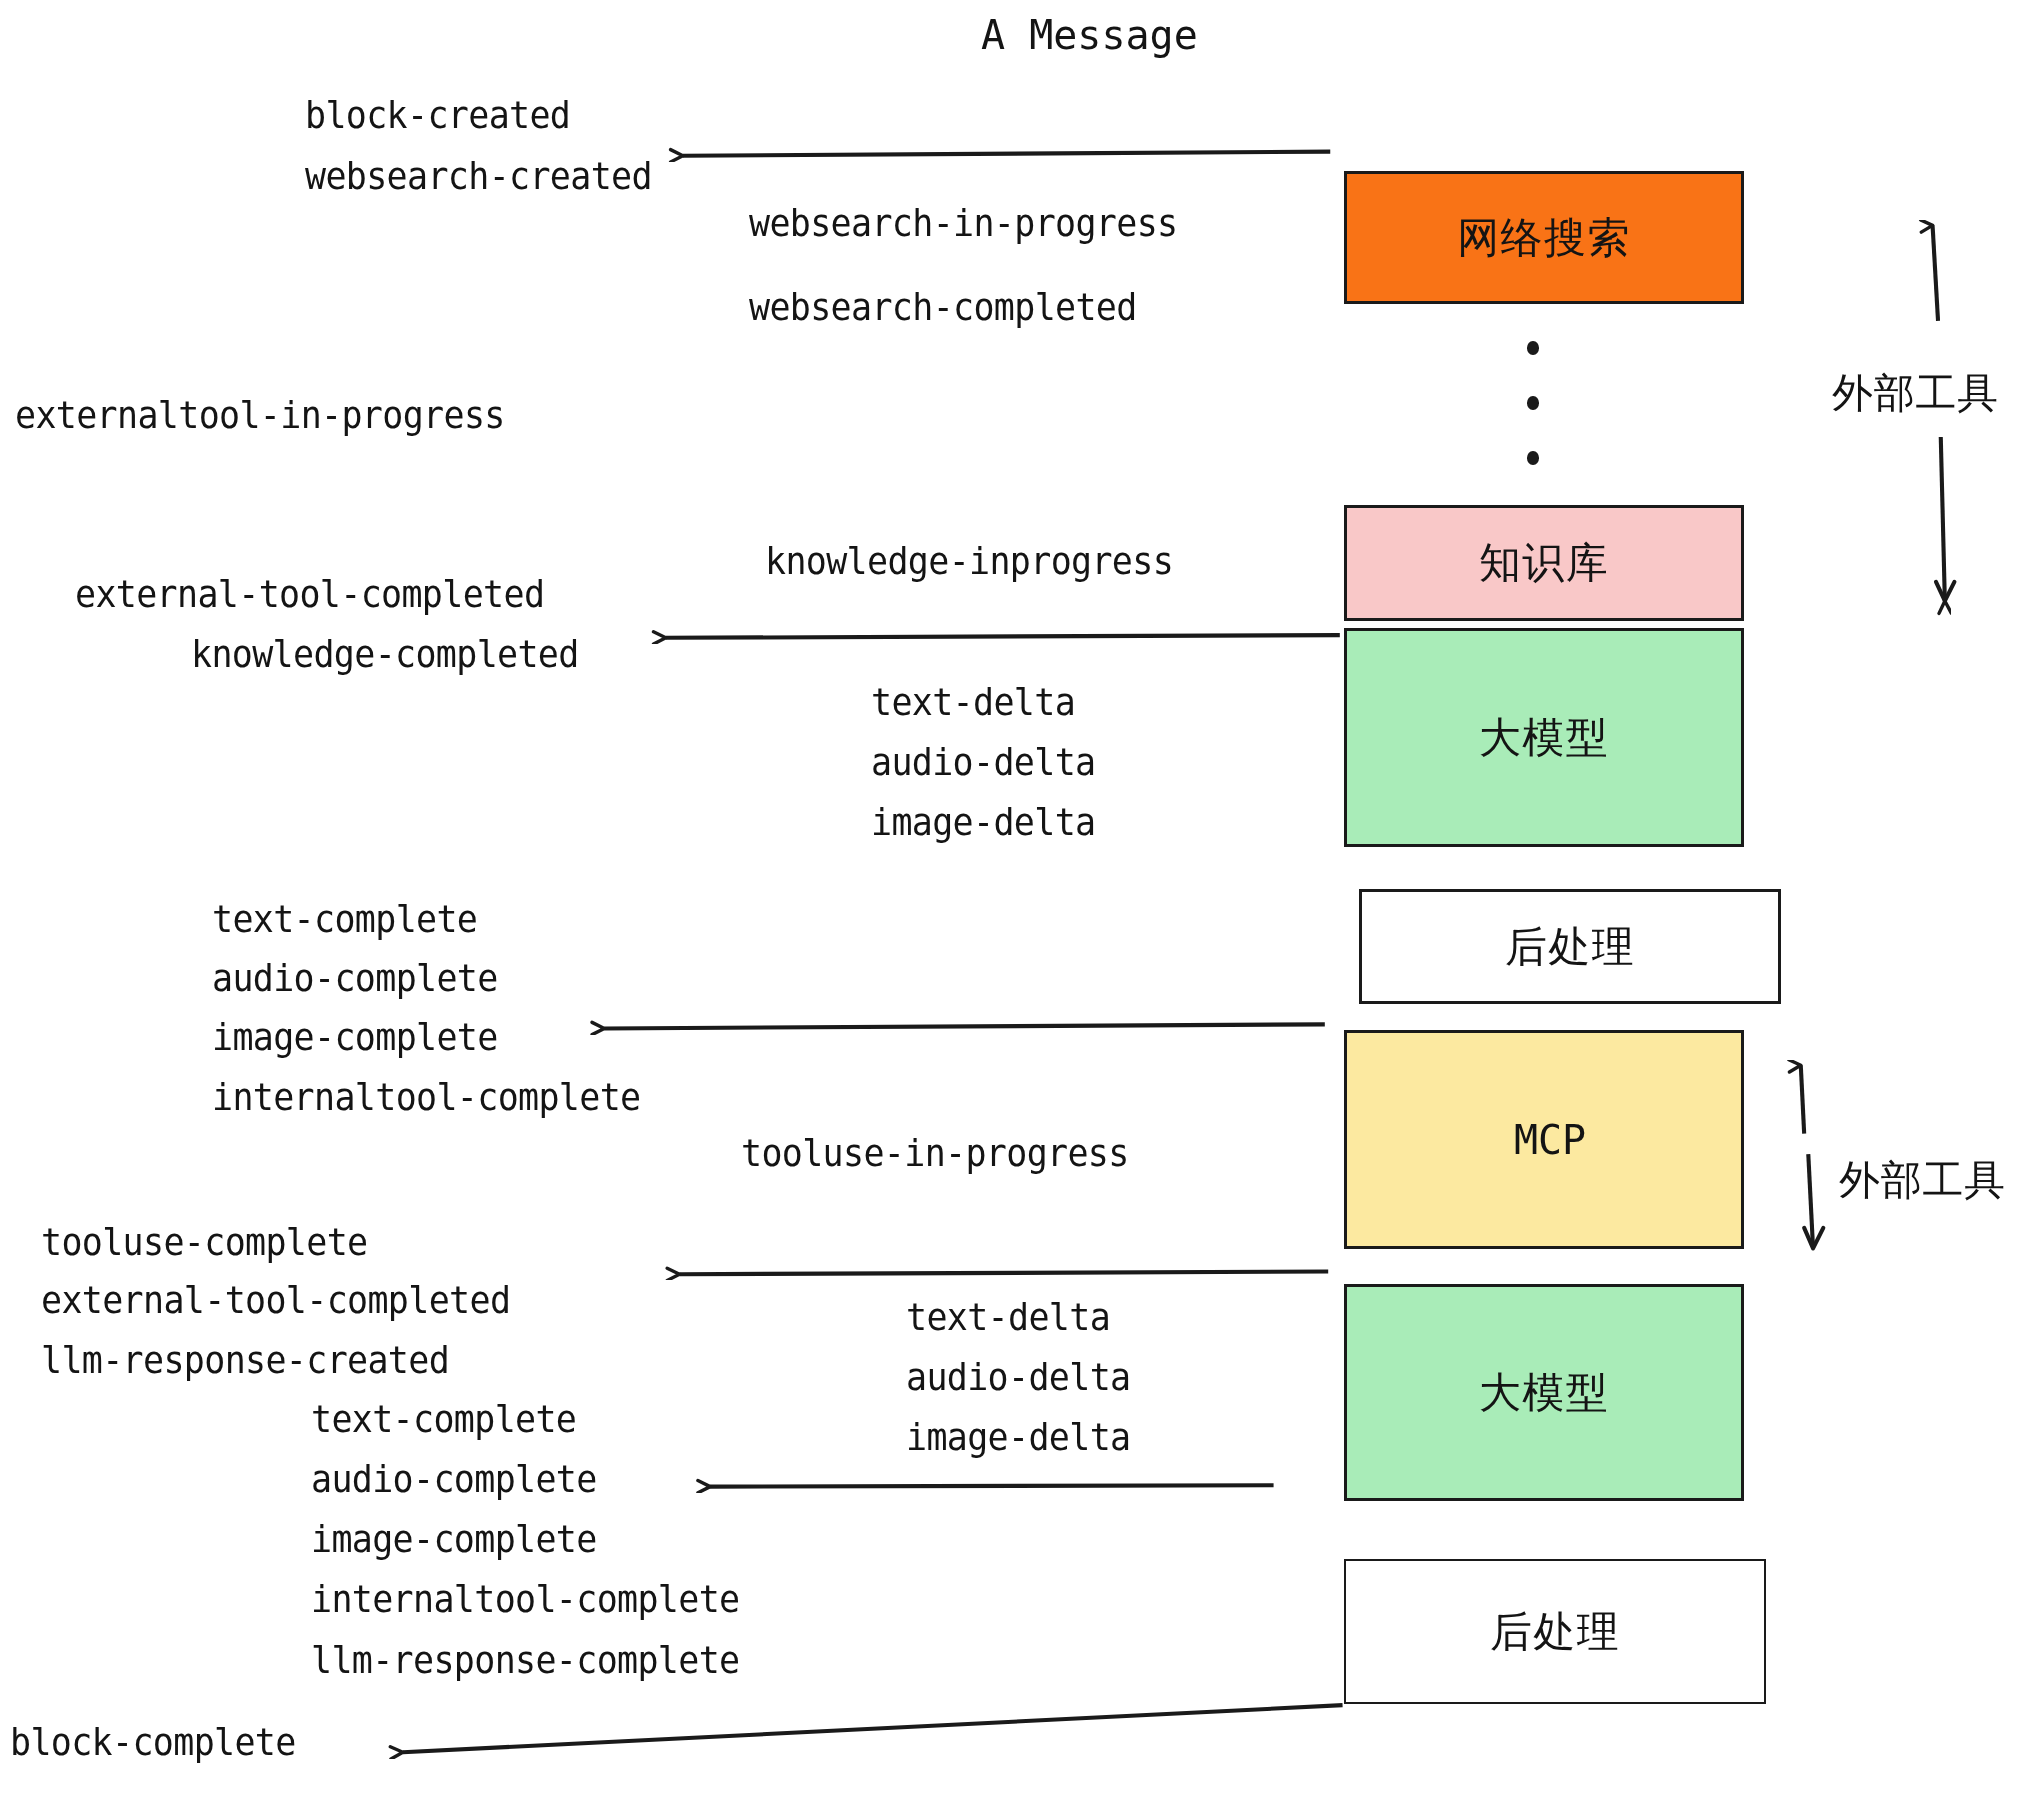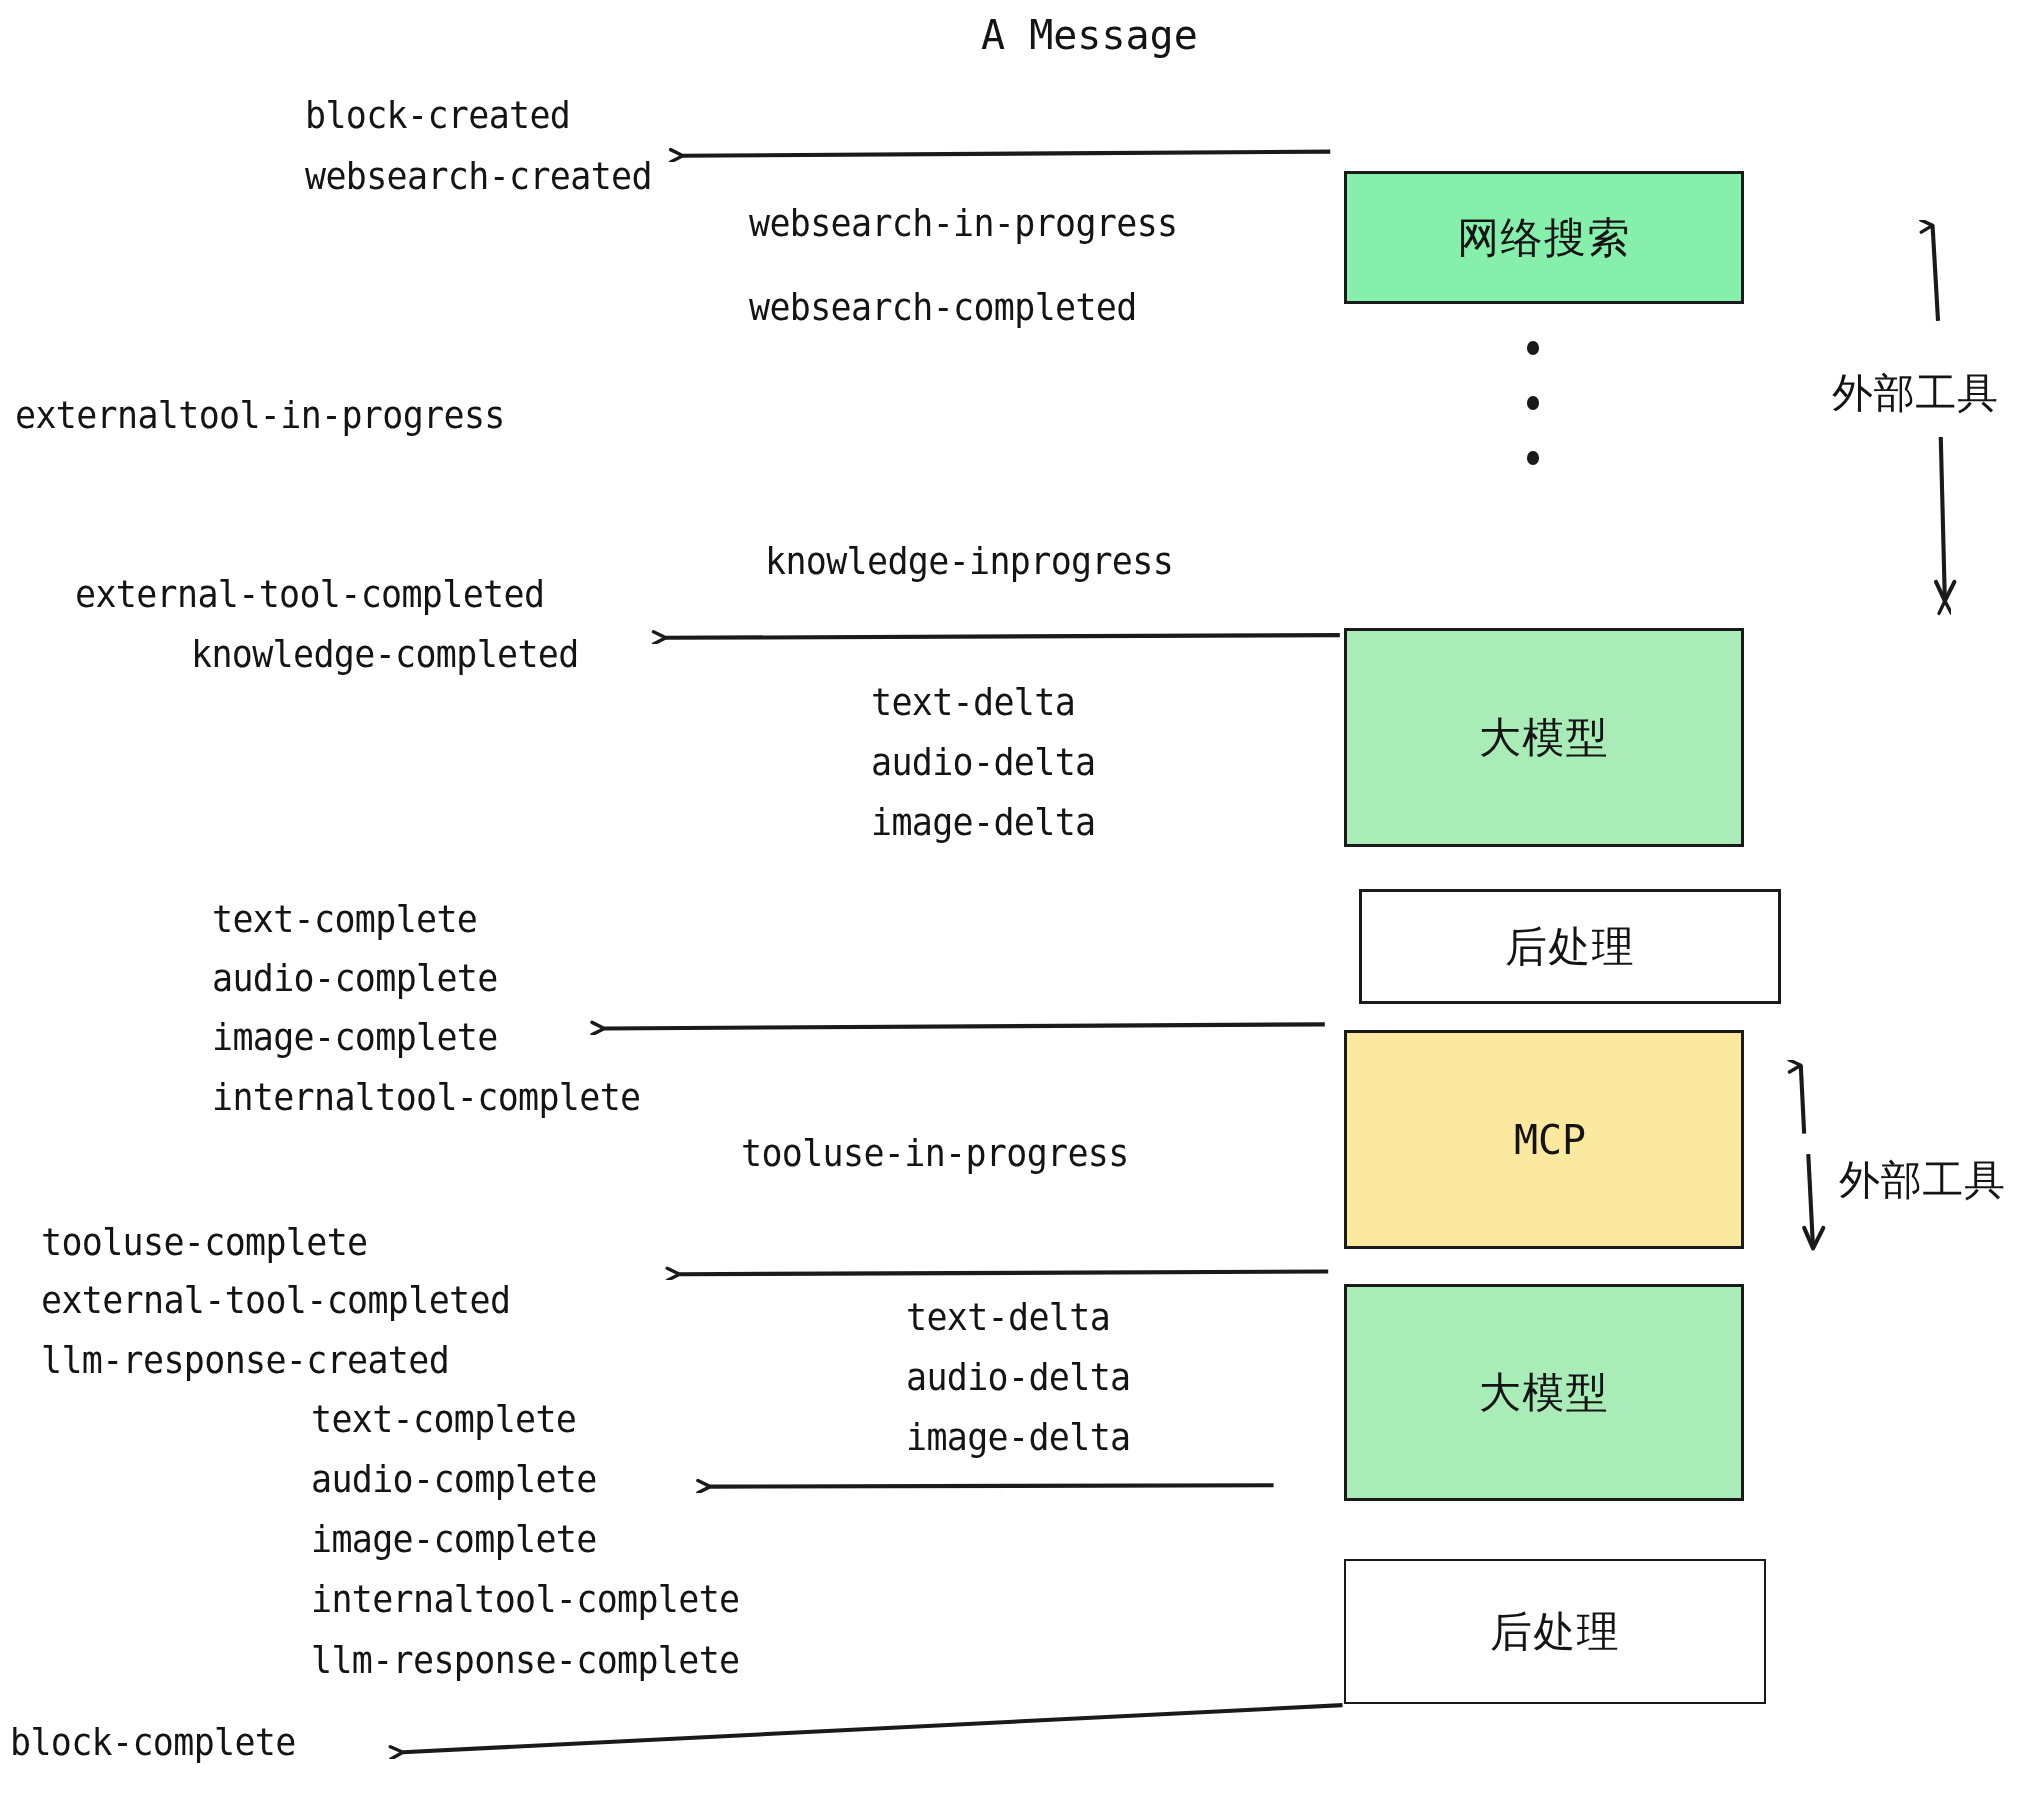--- a/index.html
+++ b/index.html
@@ -123,24 +123,27 @@
   <div class="evt" style="left:906px; top:1418px;">image-delta</div>
 
   <div class="evt" style="left:311px; top:1400px;">text-complete</div>
   <div class="evt" style="left:311px; top:1460px;">audio-complete</div>
   <div class="evt" style="left:311px; top:1520px;">image-complete</div>
   <div class="evt" style="left:311px; top:1580px;">internaltool-complete</div>
   <div class="evt" style="left:311px; top:1641px;">llm-response-complete</div>
 
   <div class="evt" style="left:9.6px; top:1723px;">block-complete</div>
 
-  <div class="box" style="left:1344px; top:171px; width:400px; height:133px; background:#86efac;">
+  <div class="box" style="left:1344px; top:171px; width:400px; height:133px; background:#f97316;">
     <span class="boxlabel">网络搜索</span>
   </div>
 
+  <div class="box" style="left:1344px; top:505px; width:400px; height:116px; background:#f9c8c8;">
+    <span class="boxlabel">知识库</span>
+  </div>
 
   <div class="box" style="left:1344px; top:628px; width:400px; height:219px; background:#a9ecb8;">
     <span class="boxlabel">大模型</span>
   </div>
 
   <div class="box" style="left:1359px; top:889px; width:422px; height:115px; background:#ffffff;">
     <span class="boxlabel">后处理</span>
   </div>
 
   <div class="box mono" style="left:1344px; top:1030px; width:400px; height:219px; background:#fce9a0;">

